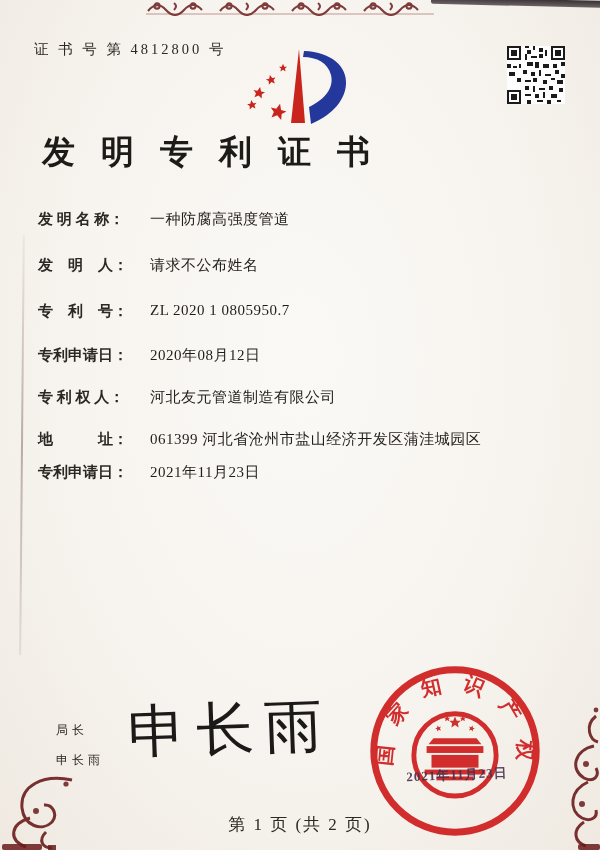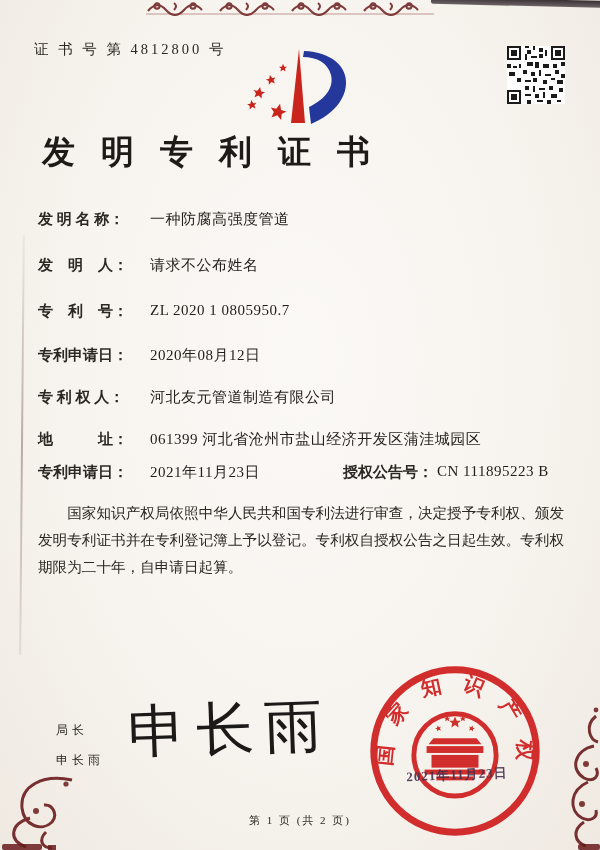--- a/index.html
+++ b/index.html
@@ -50,21 +50,21 @@
   .body-text p{margin:0;text-indent:2em;}
   .director{position:absolute;left:56px;top:722px;font-size:12px;letter-spacing:4px;color:#2a2723;}
   .director div{margin-bottom:13px;}
   .signature{
     position:absolute;left:128px;top:694px;width:240px;
     font-size:58px;letter-spacing:10px;color:#1c1a18;
     transform:rotate(-2deg);line-height:1.2;
   }
   .footer{
     position:absolute;left:0;top:813px;width:100%;text-align:center;
-    font-size:11px;letter-spacing:2px;color:#2c2925;
+    font-size:17px;letter-spacing:2px;color:#2c2925;
   }
   
   .seal{position:absolute;left:362px;top:658px;width:186px;height:186px;opacity:.93;}
   .seal-date{
     position:absolute;left:378px;top:766px;width:158px;text-align:center;
     font-size:13px;color:#45304e;letter-spacing:1px;
     transform:rotate(-2.5deg);opacity:.9;font-weight:600;
   }
   .qr{position:absolute;right:35px;top:46px;width:58px;height:58px;}
   .logo{position:absolute;left:231px;top:36px;width:142px;height:96px;}
@@ -180,28 +180,24 @@
       <span class="field-label">专利申请日：</span><span class="field-value">2020年08月12日</span>
     </div>
     <div class="field-row row-5">
       <span class="field-label">专 利 权 人：</span><span class="field-value">河北友元管道制造有限公司</span>
     </div>
     <div class="field-row row-6">
       <span class="field-label">地　　　址：</span><span class="field-value">061399 河北省沧州市盐山经济开发区蒲洼城园区</span>
     </div>
     <div class="field-row row-7">
       <span class="field-label">专利申请日：</span><span class="field-value">2021年11月23日</span>
-      <span class="pair-2">
-        <span class="field-label">授权公告号：</span><span class="field-value">CN 111895223 B</span>
-      </span>
     </div>
   </div>
 
   <div class="body-text">
-    <p>国家知识产权局依照中华人民共和国专利法进行审查，决定授予专利权、颁发发明专利证书并在专利登记簿上予以登记。专利权自授权公告之日起生效。专利权期限为二十年，自申请日起算。</p>
   </div>
 
   <div class="director">
     <div>局长</div>
     <div>申长雨</div>
   </div>
 
   <div class="signature">申长雨</div>
 
   <svg class="seal" viewBox="0 0 190 190">

